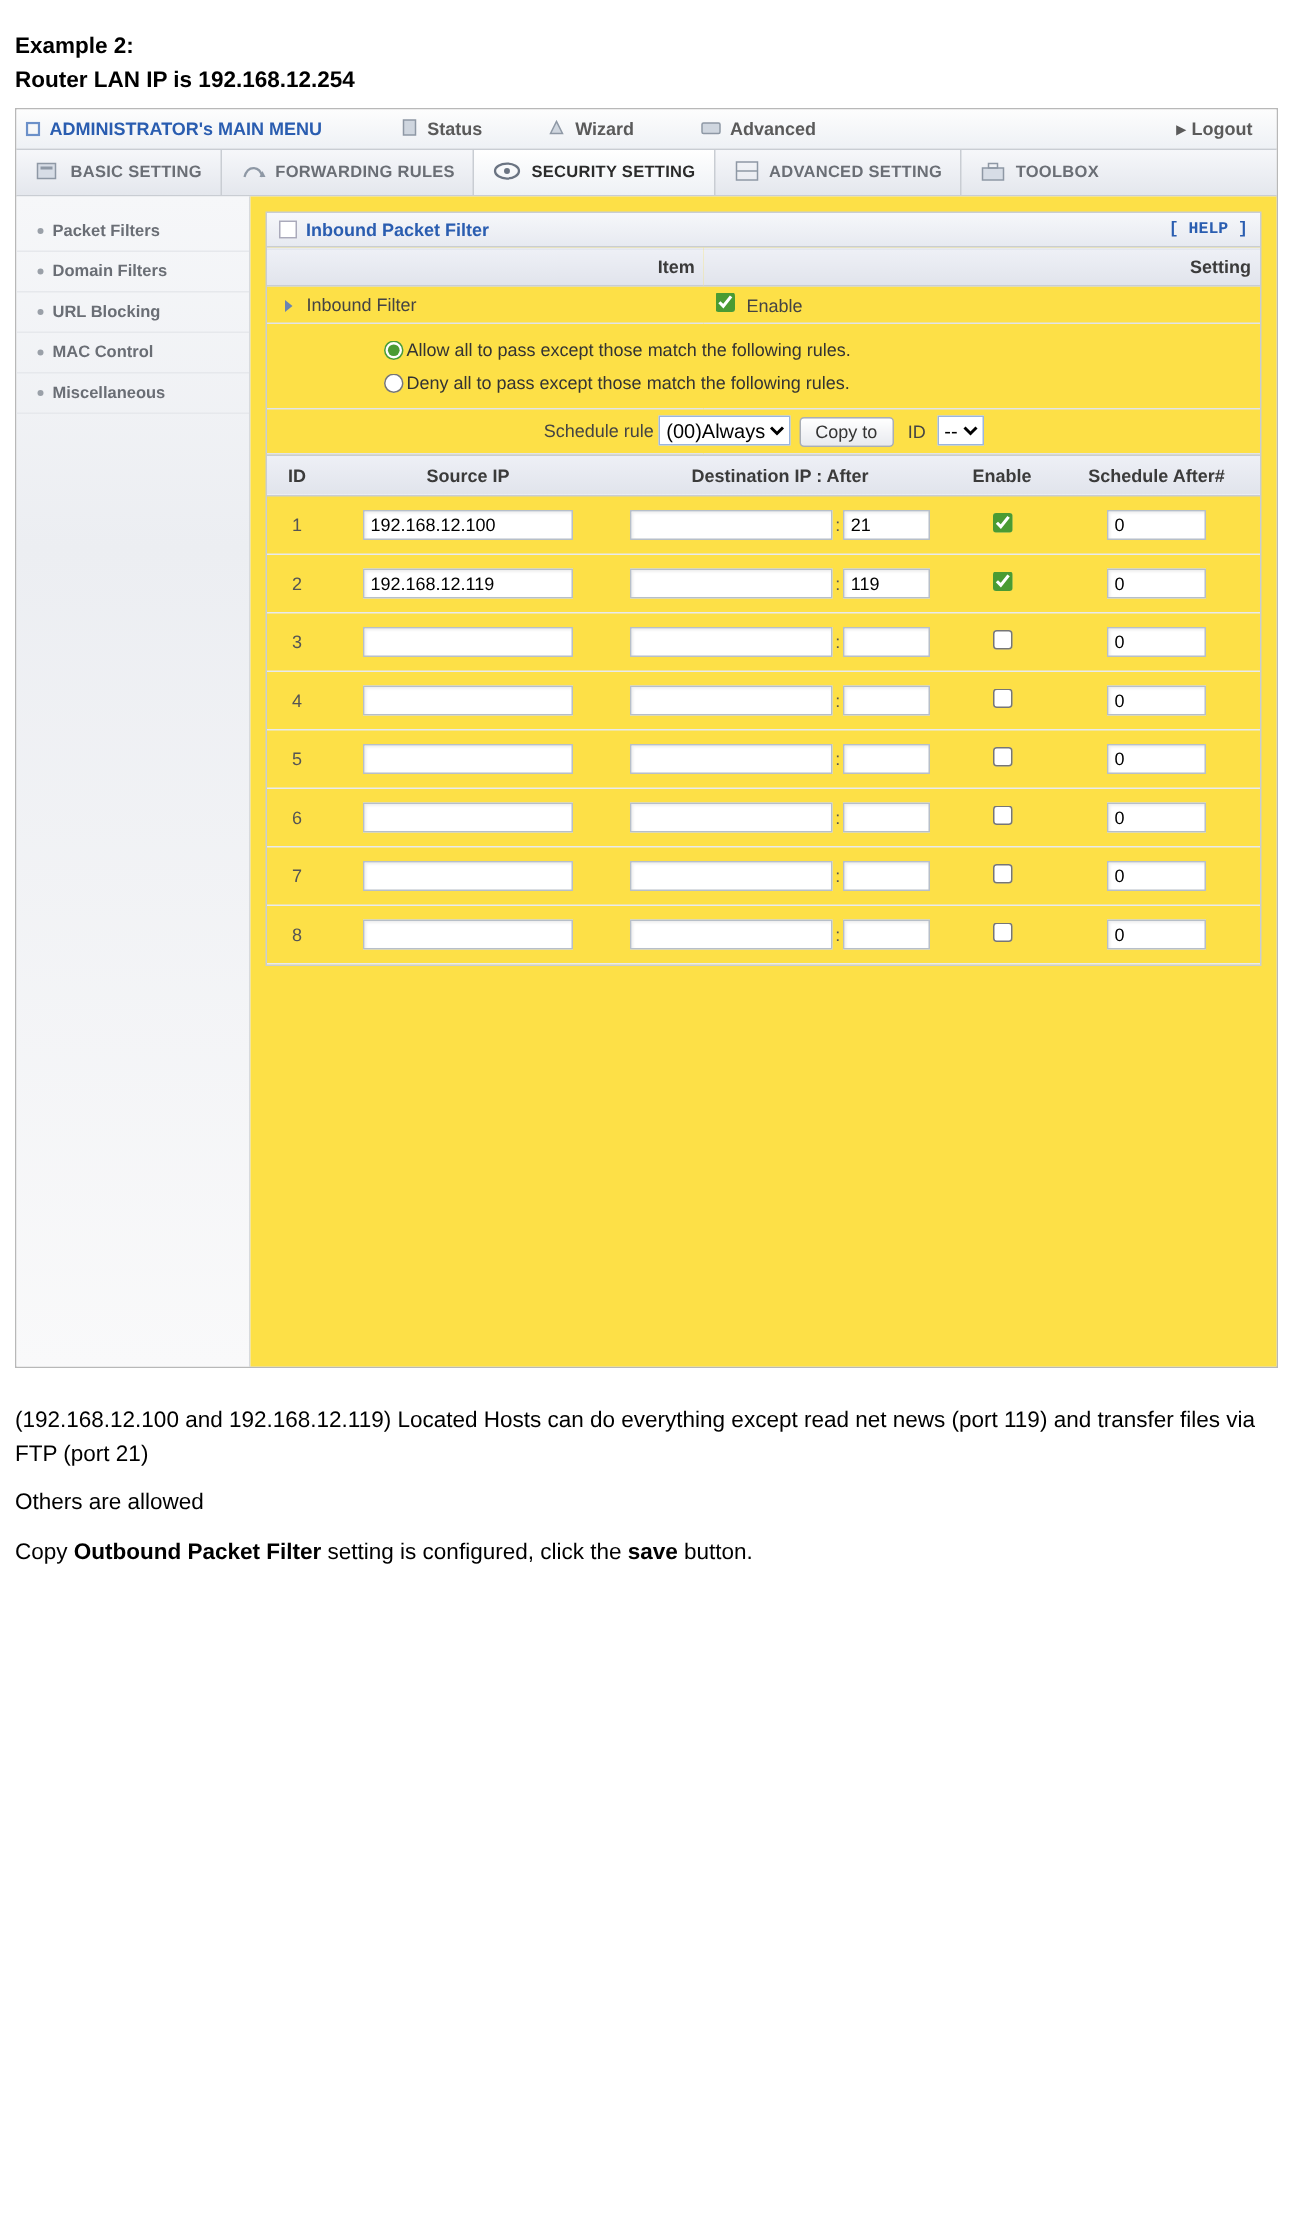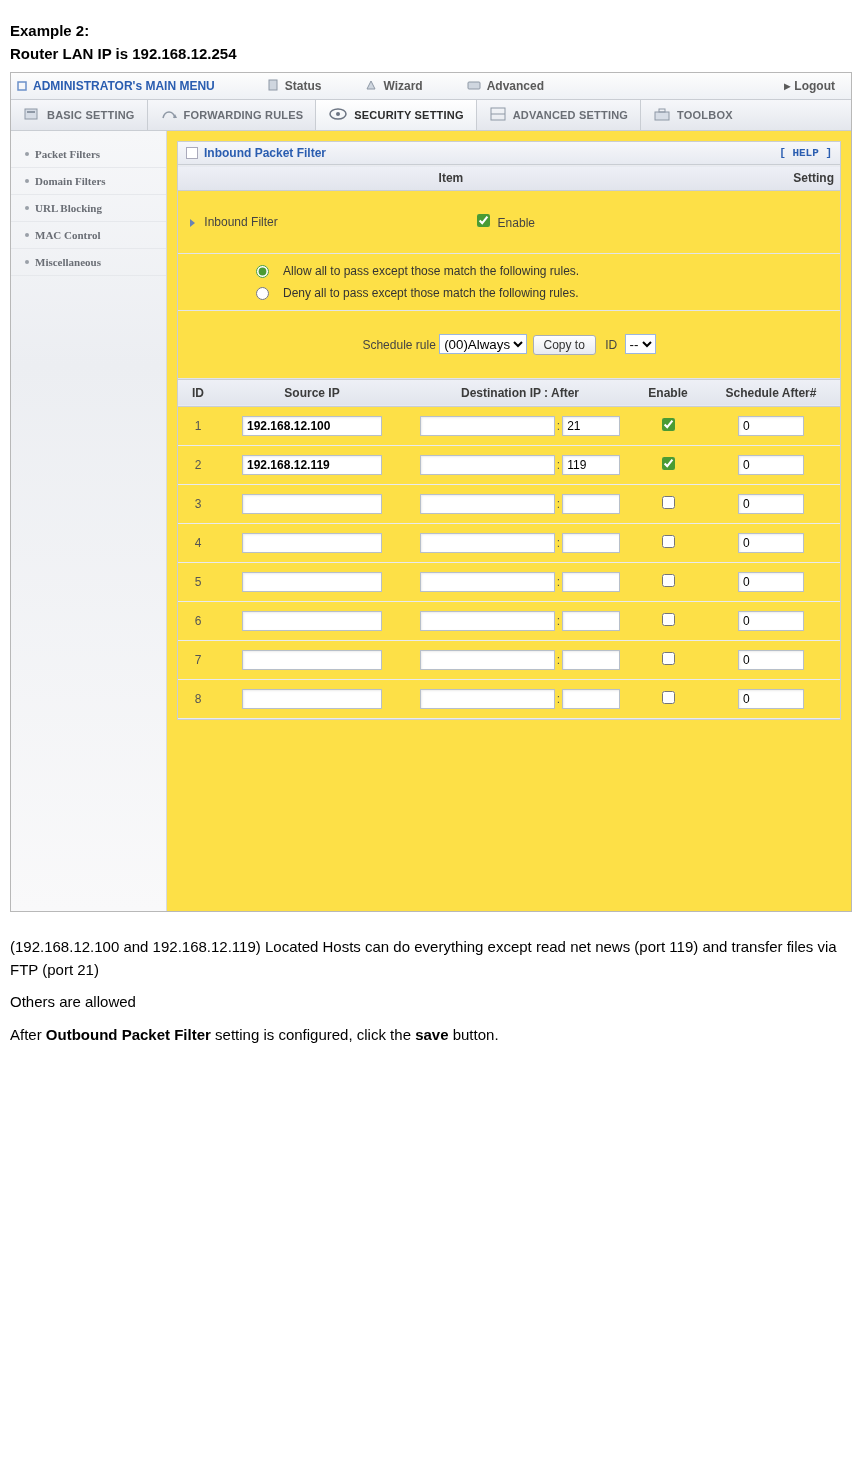--- a/index.html
+++ b/index.html
@@ -88,21 +88,20 @@
   }
   .mini-icon svg { display:block; }
 
   .body-row { display: flex; }
   .sidebar {
     width: 155px;
     background: linear-gradient(#f6f7f9, #eceef2 30%, #f9f9fa);
     border-right: 1px solid #d7dade;
     padding: 10px 0 250px 0;
     min-height: 520px;
-    font-family: Liberation Serif, serif;
   }
   .sidebar .item {
     padding: 7px 10px 7px 14px;
     color: #6a6e75;
     font-weight: bold;
     font-size: 11px;
     border-bottom: 1px solid #e6e8ec;
     display: flex;
     align-items: center;
     gap: 6px;
@@ -147,35 +146,35 @@
     background: linear-gradient(#eef0f6, #e1e4ec);
     border-bottom: 1px solid #c9cdd3;
     border-top: 1px solid #e9ebef;
     font-weight: bold;
     color: #3b3b3b;
     padding: 5px 6px;
     text-align: right;
   }
   table.settings td {
     border-bottom: 1px solid #e1e4ea;
-    padding: 23px 8px;
+    padding: 4px 8px;
     color: #444;
     vertical-align: middle;
   }
   .row-inbound td:first-child { width: 44%; padding-left:12px; }
   .arrow-bullet {
     display: inline-block;
     width: 0; height: 0;
     border-top: 4px solid transparent;
     border-bottom: 4px solid transparent;
     border-left: 5px solid #6a84b3;
     margin-right: 6px;
     vertical-align: middle;
   }
-  .radio-row { padding: 4px 12px 4px 70px; color:#333; display:flex; align-items:center; gap:14px; }
+  .radio-row { padding: 4px 12px 4px 70px; color:#333; display:flex; align-items:center; gap:2px; }
   .radio-block td { padding: 8px 8px; }
   .schedule-row td { text-align: center; padding: 8px 6px; }
   .btn {
     display: inline-block;
     background: linear-gradient(#ffffff, #e8eaef);
     border: 1px solid #a9aeb6;
     border-radius: 3px;
     padding: 2px 10px;
     font-size: 12px;
     color: #333;
@@ -204,21 +203,21 @@
     text-align: center;
     vertical-align: middle;
     height: 28px;
   }
   table.rules td input[type="text"] {
     border: 1px solid #b7bfc9;
     padding: 2px 4px;
     font-size: 12px;
     box-shadow: inset 1px 1px 2px rgba(0,0,0,0.08);
   }
-  .src-input { width: 130px; font-weight: bold; }
+  .src-input { width: 130px; }
   .dst-input { width: 125px; }
   .port-input { width: 48px; }
   .sched-input { width: 56px; }
   .col-id { width: 32px; color:#555; }
   .col-enable { width: 60px; }
   .col-sched { width: 130px; }
   .col-src { width: 180px; }
   .footer-btns {
     text-align: center;
     padding: 10px 0;
@@ -475,14 +474,14 @@
 
       </div>
     </div>
   </div>
 </div>
 
 <div class="spacer"></div>
 <div class="doc-text">(192.168.12.100 and 192.168.12.119) Located Hosts can do everything except read net news (port 119) and transfer files via FTP (port 21)</div>
 <div class="doc-text">Others are allowed</div>
 <div class="doc-text">
-  <span>After </span><b>Outbound Packet Filter</b><span> setting is configured, click the </span><b>save</b><span> button.</span>
+  <span>Copy </span><b>Outbound Packet Filter</b><span> setting is configured, click the </span><b>save</b><span> button.</span>
 </div>
 
 </body></html>

